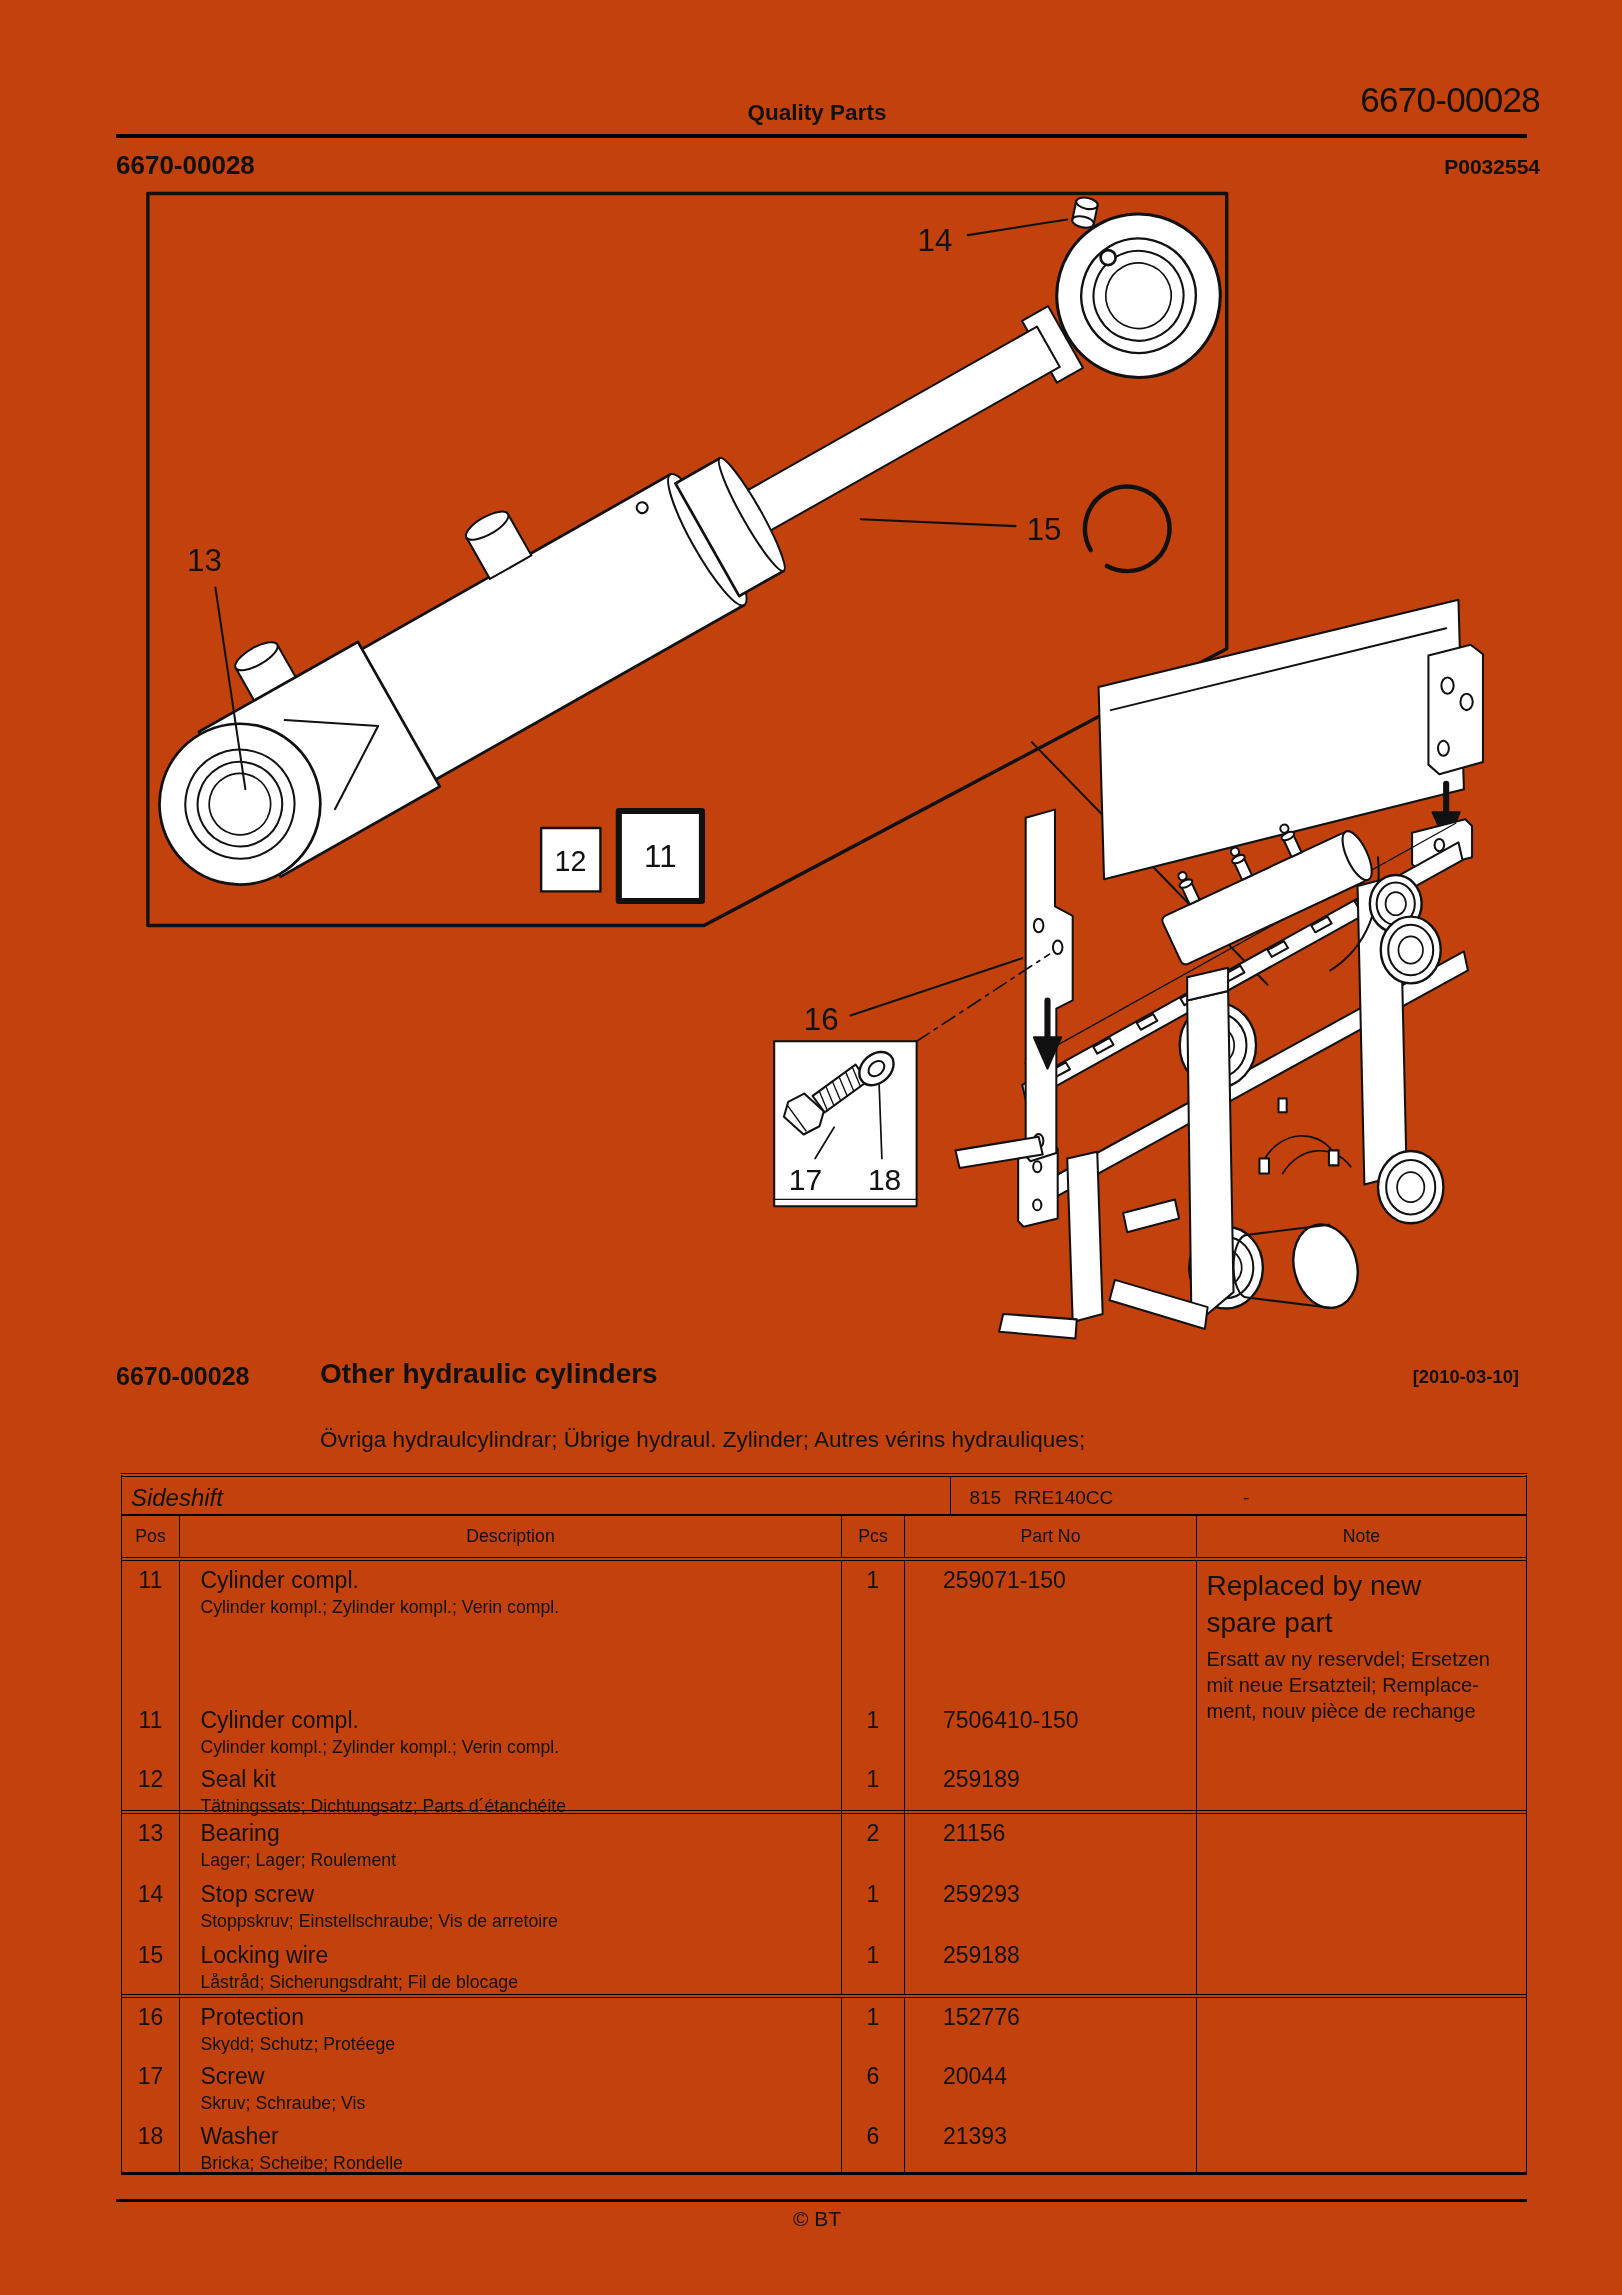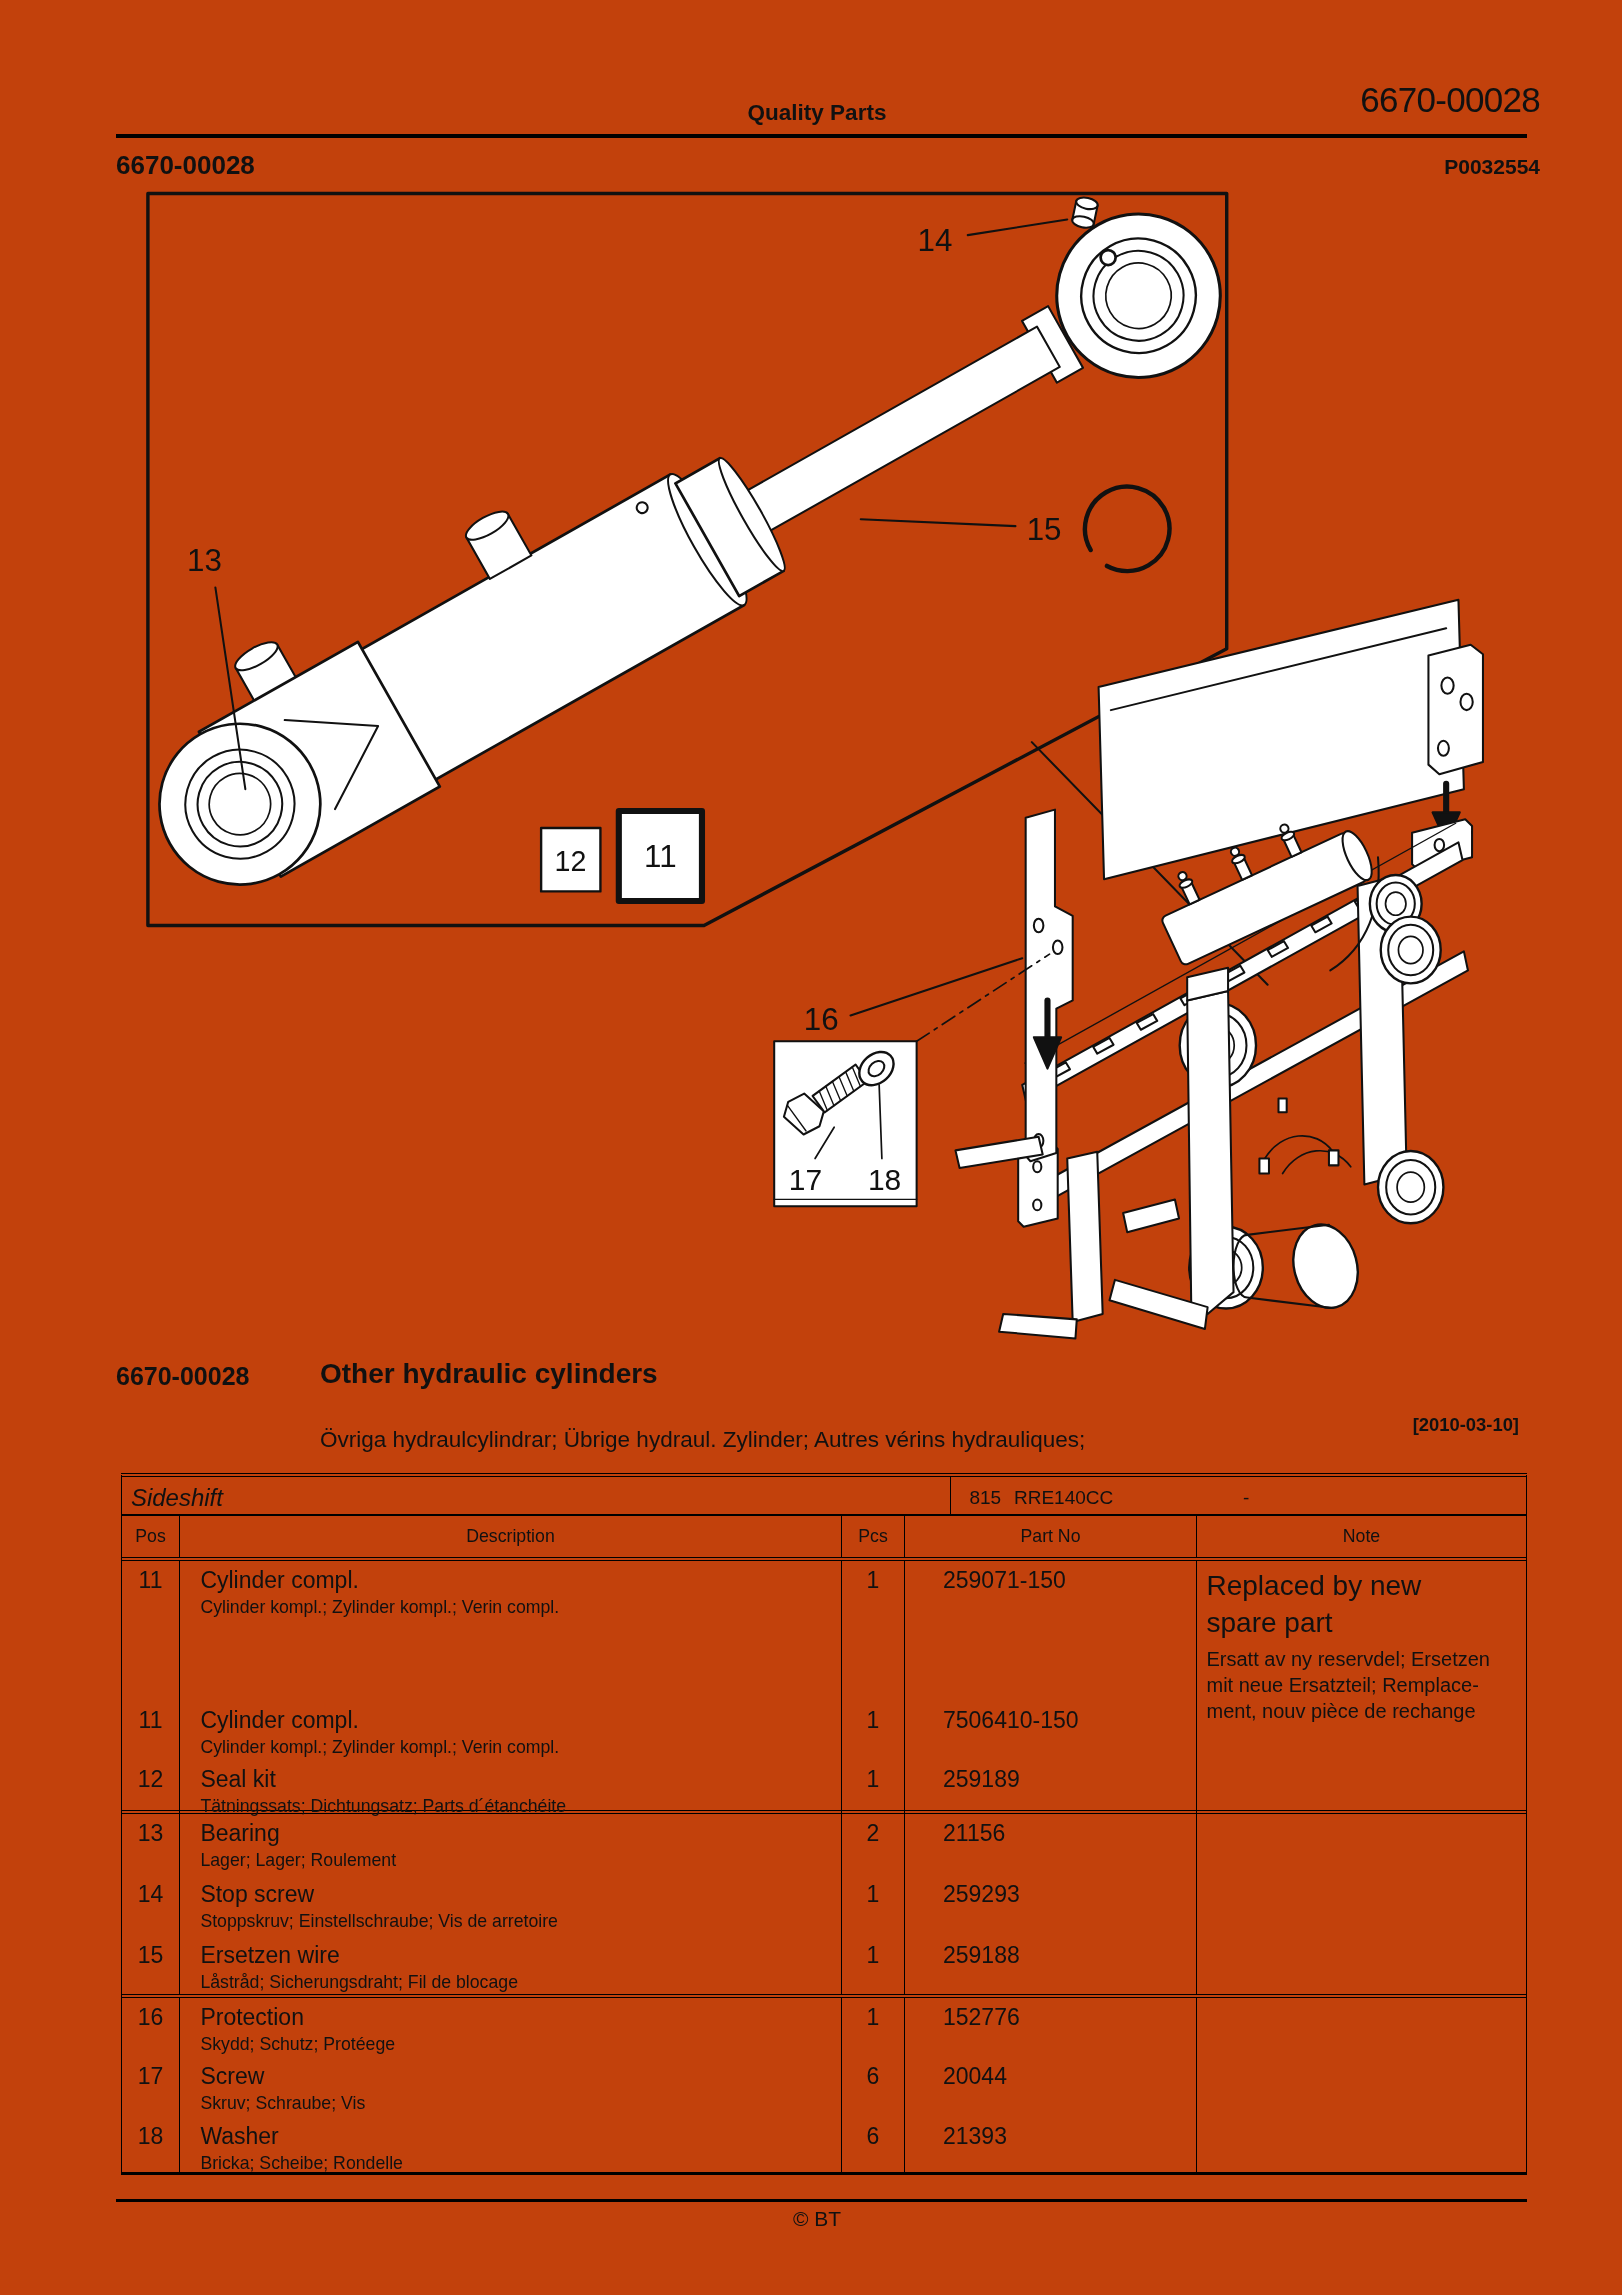--- a/index.html
+++ b/index.html
@@ -8,21 +8,21 @@
   .abs{position:absolute;}
   .rule{position:absolute;background:#000;}
   
   .hdr-center{left:0;right:0;top:100px;text-align:center;font-size:22.5px;font-weight:bold;}
   .hdr-num{right:94px;top:80px;font-size:35px;font-weight:400;letter-spacing:-0.7px;}
   .doc-num{left:116px;top:150px;font-size:26px;font-weight:bold;}
   .img-ref{right:94px;top:155px;font-size:21px;font-weight:bold;}
   
   .t-num{left:116px;top:1362px;font-size:25px;font-weight:bold;}
   .t-name{left:320px;top:1358px;font-size:28px;font-weight:bold;}
-  .t-date{right:115px;top:1414px;font-size:18.4px;font-weight:bold;}
+  .t-date{right:115px;top:1366px;font-size:18.4px;font-weight:bold;}
   .t-sub{left:320px;top:1401px;font-size:22.5px;margin-top:26px;}
   
   .tbl{position:absolute;left:121px;top:1429px;width:1406px;box-sizing:border-box;
        border-top:4.8px double #000;border-bottom:3.4px solid #000;
        border-left:1.4px solid #000;border-right:1.4px solid #000;margin-top:44px;}
   .band{display:flex;height:37px;border-bottom:2px solid #000;}
   .band-left{width:829px;border-right:1.4px solid #000;box-sizing:border-box;
              font-style:italic;font-size:24px;padding:6.8px 0 0 8.9px;}
   .band-right{position:relative;flex:1;font-size:19px;padding-top:9.5px;}
   .band-right .code{position:absolute;left:18.4px;}
@@ -295,21 +295,21 @@
         <div class="sub-txt">Stoppskruv; Einstellschraube; Vis de arretoire</div>
       </div>
       <div class="pcs">1</div>
       <div class="part">259293</div>
       <div class="note"></div>
     </div>
 
     <div class="row" style="height:58px;">
       <div class="pos">15</div>
       <div class="desc">
-        <div class="main-txt">Ersetzen wire</div>
+        <div class="main-txt">Locking wire</div>
         <div class="sub-txt">Låstråd; Sicherungsdraht; Fil de blocage</div>
       </div>
       <div class="pcs">1</div>
       <div class="part">259188</div>
       <div class="note"></div>
     </div>
 
     <div class="row gsep" style="height:59px;">
       <div class="pos">16</div>
       <div class="desc">

